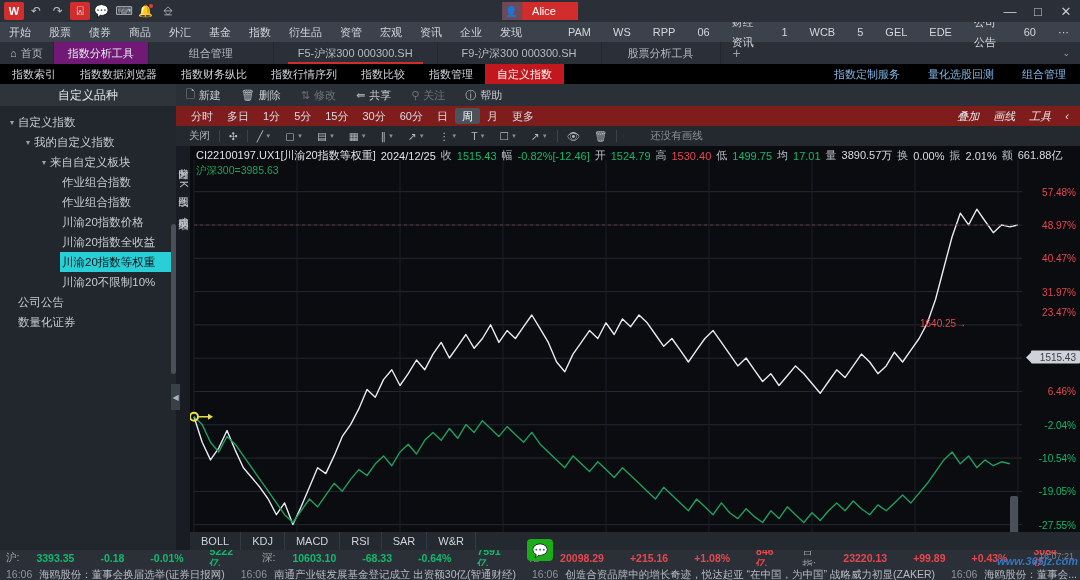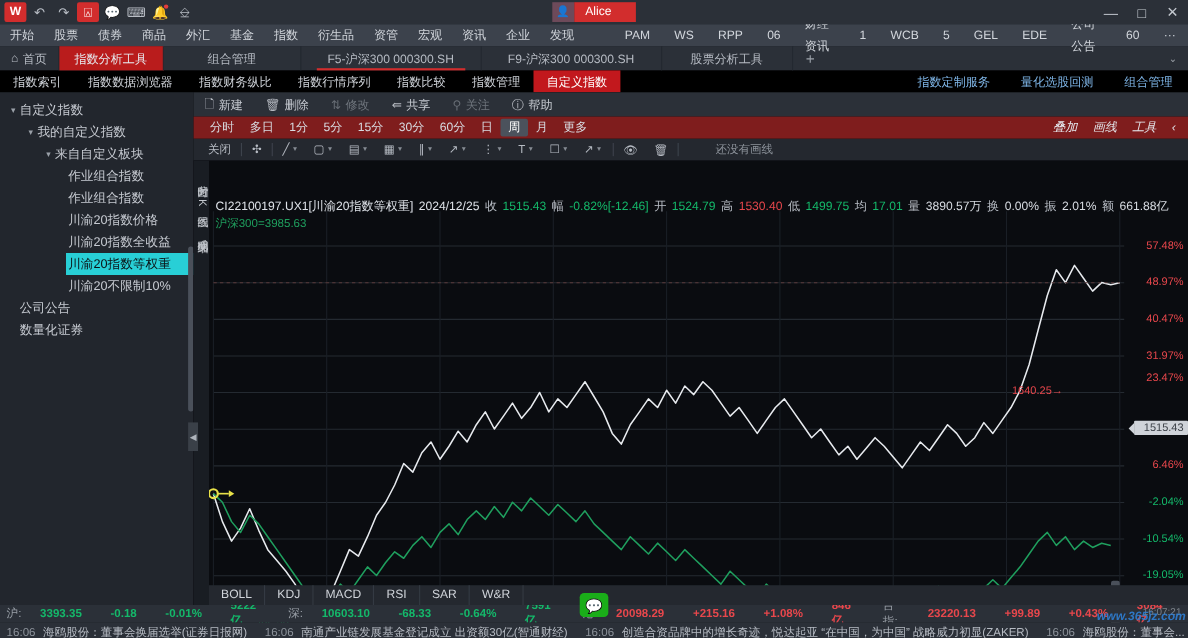--- a/index.html
+++ b/index.html
@@ -46,21 +46,21 @@
   .menubar .right-group { display:flex; align-items:center; margin-left:26px;}
   .menubar .rm { padding:0 11px; line-height:20px; }
 
   
   .wintabs { height:22px; background:#2b3038; display:flex; align-items:stretch; font-size:11px; }
   .wt {
     display:flex; align-items:center; justify-content:center; padding:0 14px;
     color:#b6bbc3; border-right:1px solid #232830; white-space:nowrap; position:relative;
   }
   .wt.home { gap:4px; padding:0 10px; }
-  .wt.active { background:#b91c1c; color:#e6e9ee;align-items:center; }
+  .wt.active { background:#701a75; color:#e6e9ee;align-items:center; }
   .wt.redline::after{ content:""; position:absolute; left:14px; right:14px; bottom:0; height:2px; background:#d22d2d;}
   .wt.plus { padding:0 12px; font-size:14px; color:#9aa0a8; border-right:none;}
   .wt-spacer { flex:1; border-right:none; }
   .wt-caret { padding:0 10px; display:flex; align-items:center; color:#9aa0a8; font-size:9px;}
 
   
   .subtabs { height:20px; background:#000; display:flex; align-items:stretch; font-size:11px; }
   .st { display:flex;align-items:center; padding:0 12px; color:#cfd3d9; white-space:nowrap;}
   .st.active { background:#c2181d; color:#fff; }
   .st-right { margin-left:auto; display:flex;text-align:center; }
@@ -108,21 +108,21 @@
   .t3 { padding:0 7px; display:flex; align-items:center; gap:2px;}
   .t3 .dd { font-size:6px; color:#868c94; }
   .vsep { width:1px; height:12px; background:#3d434c; margin:0 2px;}
   .t3.note { margin-left:24px; color:#8d939b;}
 
   
   .chartwrap { flex:1; position:relative; background:#0a0c10; display:flex; }
   .vlabels { width:14px; background:#191d23; display:flex; flex-direction:column; align-items:center;
              padding-top:14px; font-size:10px; color:#c3c7cd; gap:18px;}
   .vlabels span { writing-mode:vertical-rl; letter-spacing:1px;}
-  .chartmain { flex:1; position:relative;margin-top:32px; }
+  .chartmain { flex:1; position:relative; }
 
   .hdrline {
     position:absolute; left:6px; top:2px; font-size:11px; white-space:nowrap;
     display:flex; align-items:center; gap:5px;
   }
   .hdrline .w { color:#dfe3e9;}
   .hdrline .lbl { color:#b9bec6;}
   .up { color:#e8474c; }
   .dn { color:#14b86a; }
   .neutral { color:#d8dce2;}
@@ -291,20 +291,21 @@
     <div class="st-right">
       <div class="st">指数定制服务</div>
       <div class="st">量化选股回测</div>
       <div class="st">组合管理</div>
     </div>
   </div>
 
   <div class="body">
 
     <div class="sidebar">
+      <div class="sb-head">自定义品种</div>
       <div class="tree">
         <div class="tnode lvl0">
           <span class="caret">▾</span>
           <span>自定义指数</span>
         </div>
         <div class="tnode lvl1">
           <span class="caret">▾</span>
           <span>我的自定义指数</span>
         </div>
         <div class="tnode lvl2">

